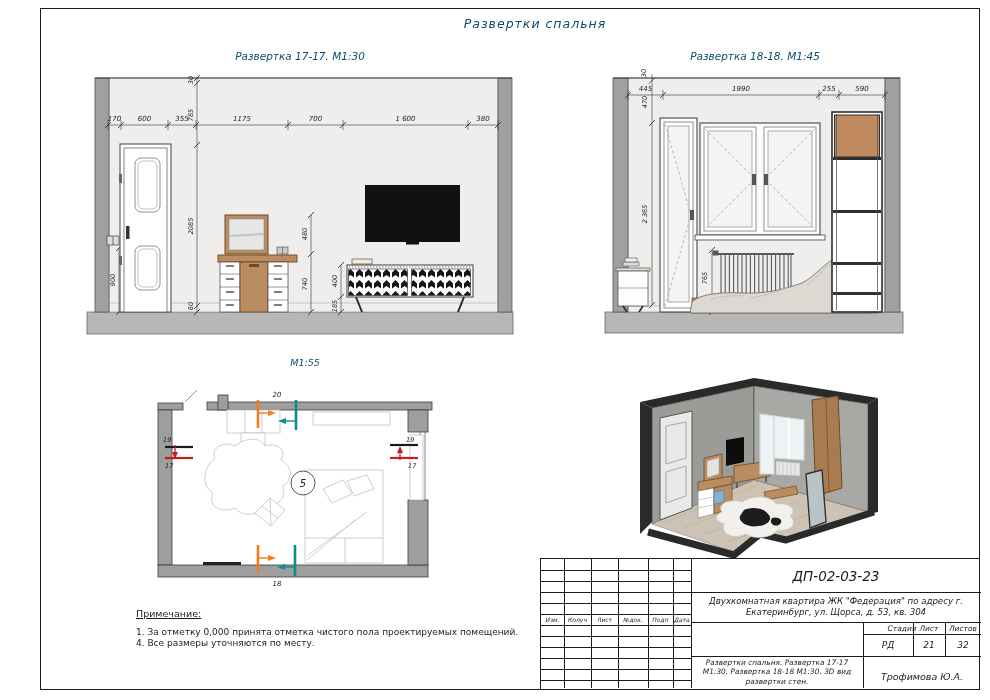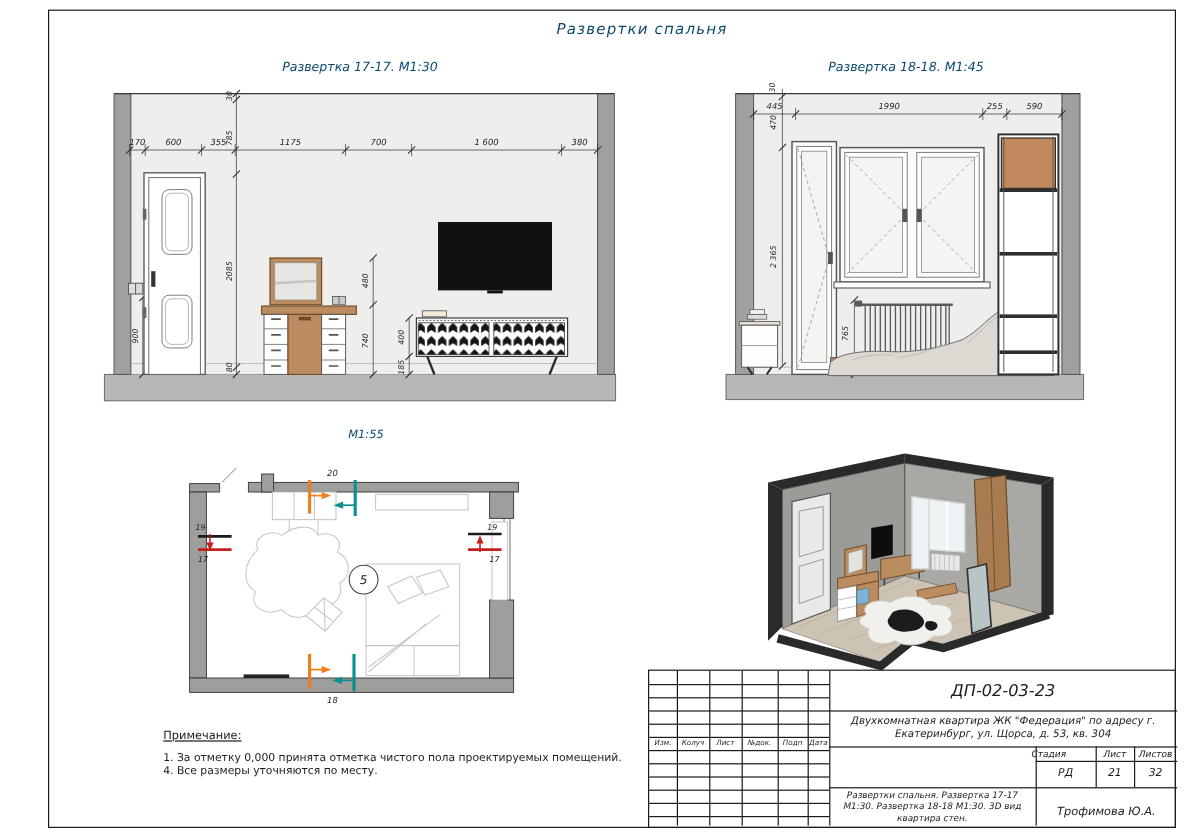--- a/index.html
+++ b/index.html
@@ -413,26 +413,26 @@
     <div class="cell" style="left:50px;top:55px;width:27px;height:11px;font-size:6px">Лист</div>
     <div class="cell" style="left:77px;top:55px;width:30px;height:11px;font-size:6px">№док.</div>
     <div class="cell" style="left:107px;top:55px;width:25px;height:11px;font-size:6px">Подп</div>
     <div class="cell" style="left:132px;top:55px;width:18px;height:11px;font-size:6px">Дата</div>
 
     <div class="cell" style="left:150px;top:0;width:290px;height:33px;font-size:13.5px">ДП-02-03-23</div>
     <div class="cell" style="left:150px;top:33px;width:290px;height:30px;font-size:8.6px;flex-direction:column;line-height:11px">
       <div>Двухкомнатная квартира ЖК "Федерация" по адресу г.</div>
       <div>Екатеринбург, ул. Щорса, д. 53, кв. 304</div>
     </div>
-    <div class="cell" style="left:308px;top:63px;width:50px;height:12px;font-size:7.5px">Стадия</div>
+    <div class="cell" style="left:336px;top:63px;width:50px;height:12px;font-size:7.5px">Стадия</div>
     <div class="cell" style="left:372px;top:63px;width:32px;height:12px;font-size:7.5px">Лист</div>
     <div class="cell" style="left:404px;top:63px;width:36px;height:12px;font-size:7.5px">Листов</div>
     <div class="cell" style="left:322px;top:75px;width:50px;height:22px;font-size:9px">РД</div>
     <div class="cell" style="left:372px;top:75px;width:32px;height:22px;font-size:9px">21</div>
     <div class="cell" style="left:404px;top:75px;width:36px;height:22px;font-size:9px">32</div>
     <div class="cell" style="left:150px;top:97px;width:172px;height:32px;font-size:7.4px;flex-direction:column;line-height:9.5px">
       <div>Развертки спальня. Развертка 17-17</div>
       <div>М1:30. Развертка 18-18 М1:30. 3D вид</div>
-      <div>квартира стен.</div>
+      <div>развертки стен.</div>
     </div>
     <div class="cell" style="left:322px;top:97px;width:118px;height:40px;font-size:9.5px">Трофимова Ю.А.</div>
   </div>
 </div>
 
 </body></html>

